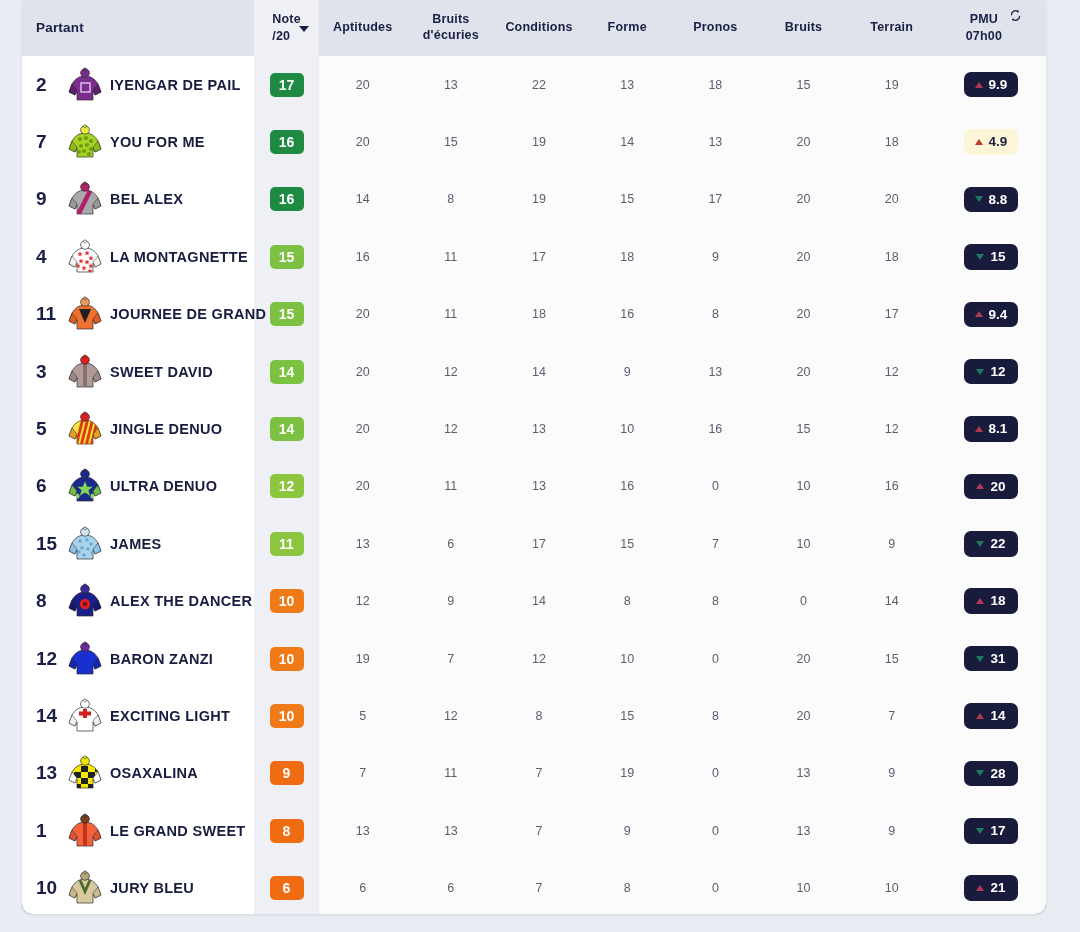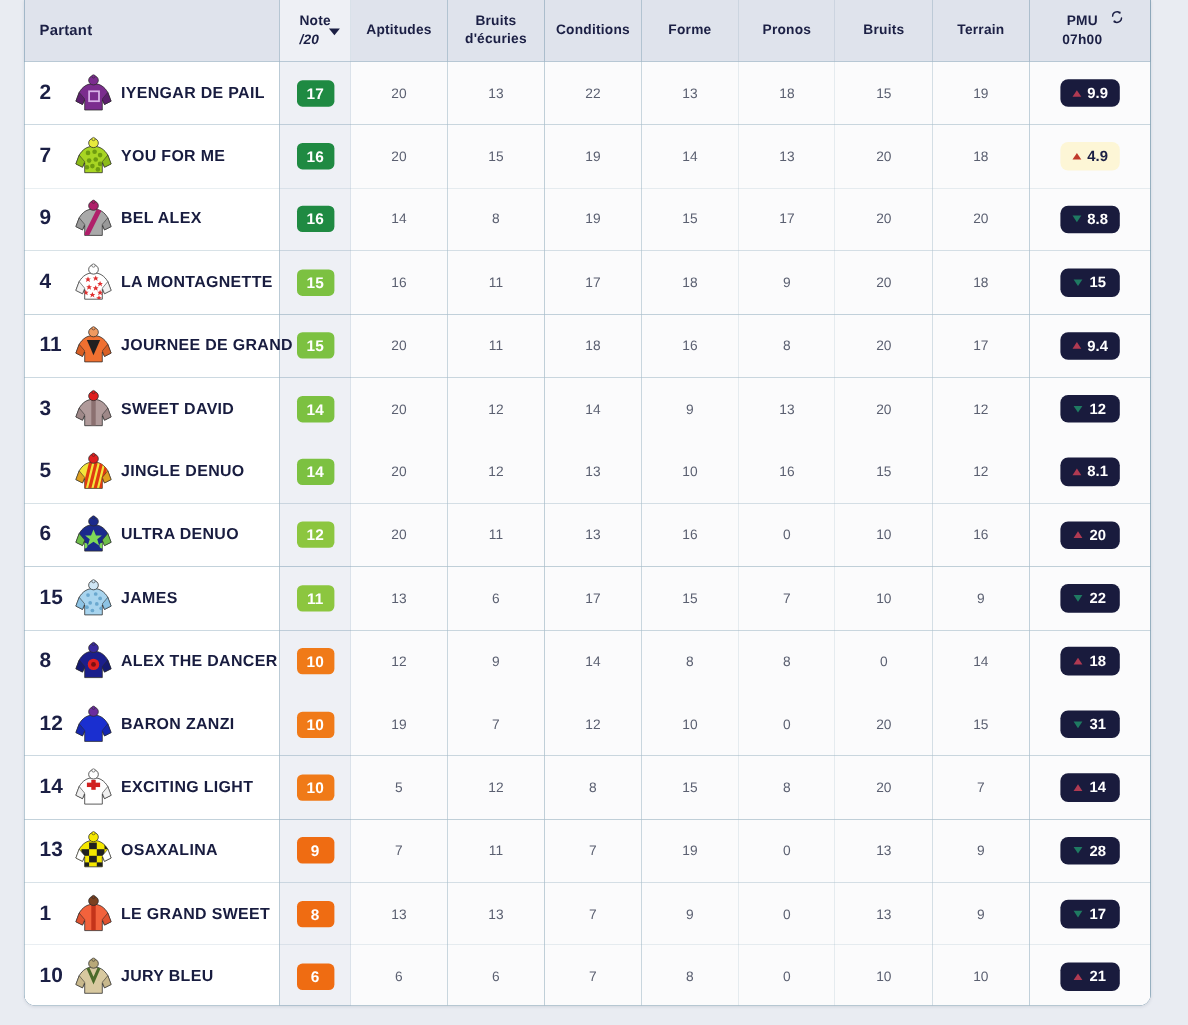--- a/index.html
+++ b/index.html
@@ -46,21 +46,21 @@
   thead th.col-note {
     background: #eef0f5;
     width: 64px;
     position: relative;
   }
   thead th.col-pmu { width: 110px; }
   thead th.col-data { width: 88px; }
 
   .note-head { display: inline-block; text-align: left; line-height: 1.35; }
   .note-head .l1 { display:block; }
-  .note-head .l2 { display:block;font-style:italic; }
+  .note-head .l2 { display:block; }
   .caret {
     position: absolute;
     right: 10px; top: 50%;
     margin-top: -2px;
     width: 0; height: 0;
     border-left: 5px solid transparent;
     border-right: 5px solid transparent;
     border-top: 6px solid #1b1f44;
   }
   .pmu-head { position: relative; display:inline-block; line-height:1.35; }

